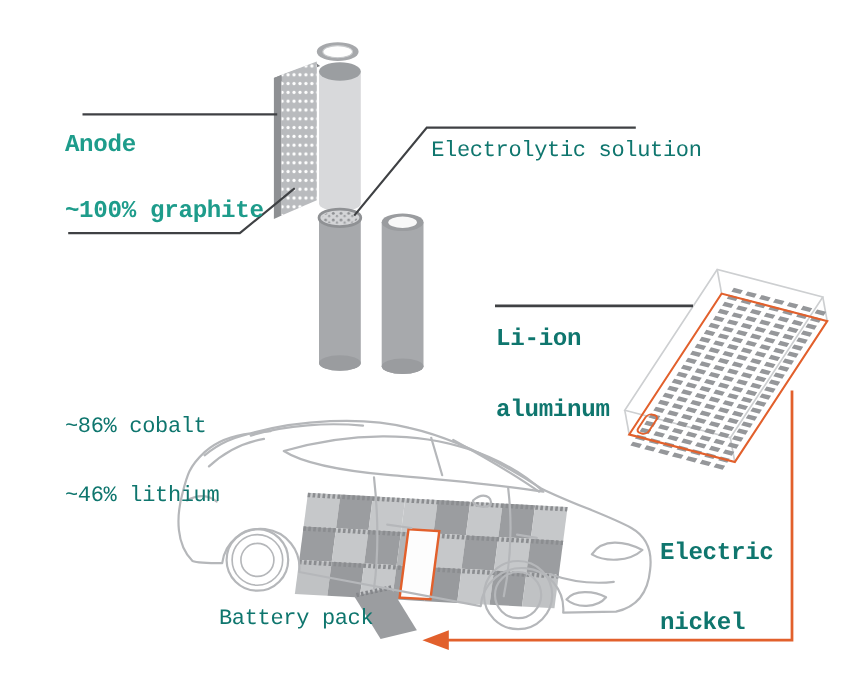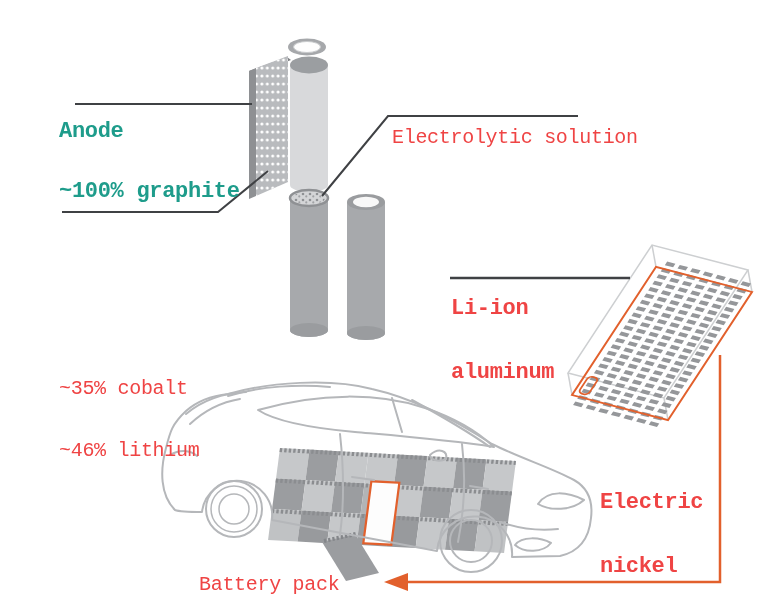--- a/index.html
+++ b/index.html
@@ -1,28 +1,28 @@
 <!DOCTYPE html>
 <html><head>
 <meta charset="utf-8">
 <style>
   html,body{margin:0;padding:0;background:#fff;}
   .stage{
     position:relative;width:775px;height:614px;background:#fff;overflow:hidden;
     font-family:Liberation Mono, monospace;
   }
   .stage svg{position:absolute;left:0;top:0;}
-  .lbl{position:absolute;white-space:pre;color:#ef4444;}
+  .lbl{position:absolute;white-space:pre;color:#0f766e;}
   .lbl-anode{left:59px;top:117px;font-size:22px;font-weight:700;line-height:30px;color:#1E9C8B;letter-spacing:-0.3px;}
   .lbl-cathode-title{left:59px;top:220px;font-size:22px;font-weight:700;line-height:28px;letter-spacing:-0.3px;}
   .lbl-cathode-list{left:59px;top:249px;font-size:20px;font-weight:400;line-height:31px;letter-spacing:-0.3px;}
   .lbl-electrolyte{left:392px;top:126px;font-size:20px;font-weight:400;letter-spacing:-0.3px;}
   .lbl-liion{left:451px;top:293px;font-size:22px;font-weight:700;line-height:32px;letter-spacing:-0.3px;}
   .lbl-ev{left:600px;top:487px;font-size:22px;font-weight:700;line-height:32px;letter-spacing:-0.3px;}
-  .lbl-pack{left:199px;top:573px;font-size:20px;font-weight:400;letter-spacing:-0.3px;}
+  .lbl-pack{left:199px;top:551px;font-size:20px;font-weight:400;letter-spacing:-0.3px;}
 </style>
 </head>
 <body>
 
 <div class="stage">
 
 <svg width="775" height="614" viewBox="0 0 775 614">
   <defs>
     <pattern id="pdots" width="5.4" height="8" patternUnits="userSpaceOnUse">
       <circle cx="2.7" cy="4" r="1.5" fill="#ffffff"></circle>
@@ -174,21 +174,21 @@
     <path d="M578,116 L388,116 L322,196"></path>
     <path d="M450,278 L630,278" stroke-width="2.5"></path>
   </g>
 </svg>
 
 <div class="lbl lbl-anode"><span>Anode</span><br>
 <span>~100% graphite</span></div>
 
 <div class="lbl lbl-cathode-list"><br>
 <br>
-<span>~35% cobalt</span><br>
+<span>~86% cobalt</span><br>
 <span>~46% lithium</span></div>
 
 <div class="lbl lbl-electrolyte">Electrolytic solution</div>
 
 <div class="lbl lbl-liion"><span>Li-ion</span><br>
 <span>aluminum</span></div>
 
 <div class="lbl lbl-ev"><span>Electric</span><br>
 <span>nickel</span></div>
 

